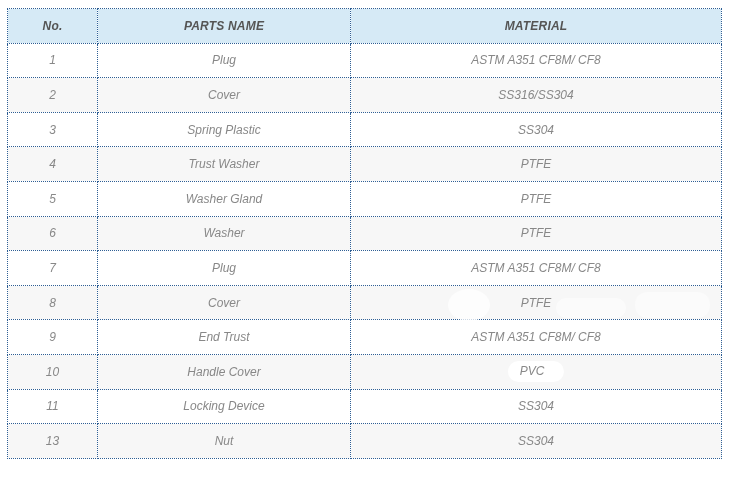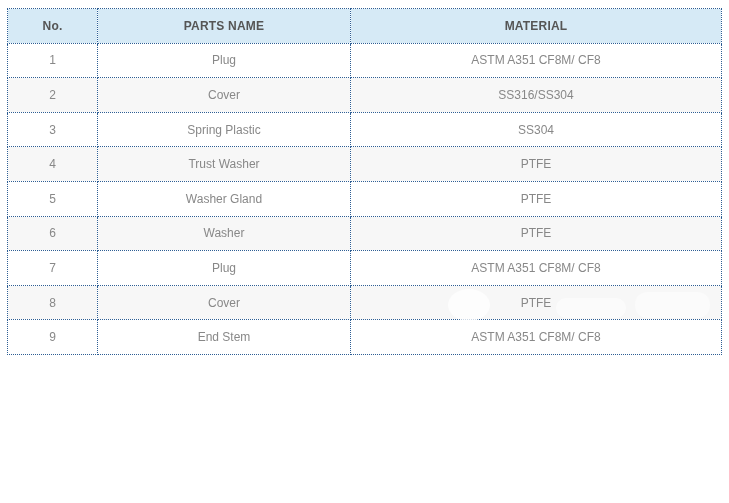--- a/index.html
+++ b/index.html
@@ -32,20 +32,21 @@
   table.parts-table td {
     border: 1px dotted #2e5e94;
     height: 33.6px;
     padding: 0;
     text-align: center;
     vertical-align: middle;
     font-size: 12px;
     line-height: 1;
     overflow: hidden;
     white-space: nowrap;
+    font-style: italic;
   }
   table.parts-table th {
     background: #d6eaf6;
     color: #555555;
     font-weight: bold;
     letter-spacing: 0.2px;
   }
   table.parts-table td {
     color: #888888;
     font-weight: normal;
@@ -138,22 +139,37 @@
         <td>Plug</td>
         <td>ASTM A351 CF8M/ CF8</td>
       </tr>
       <tr>
         <td>8</td>
         <td>Cover</td>
         <td>PTFE</td>
       </tr>
       <tr>
         <td>9</td>
-        <td>End Stem</td>
+        <td>End Trust</td>
         <td>ASTM A351 CF8M/ CF8</td>
+      </tr>
+      <tr>
+        <td>10</td>
+        <td>Handle Cover</td>
+        <td><span class="pvc-patch">PVC</span></td>
+      </tr>
+      <tr>
+        <td>11</td>
+        <td>Locking Device</td>
+        <td>SS304</td>
+      </tr>
+      <tr>
+        <td>13</td>
+        <td>Nut</td>
+        <td>SS304</td>
       </tr>
     </tbody>
   </table>
 
   <div class="artifact artifact-seat-1"></div>
   <div class="artifact artifact-seat-2"></div>
   <div class="artifact artifact-seat-3"></div>
 
 </div>
 

